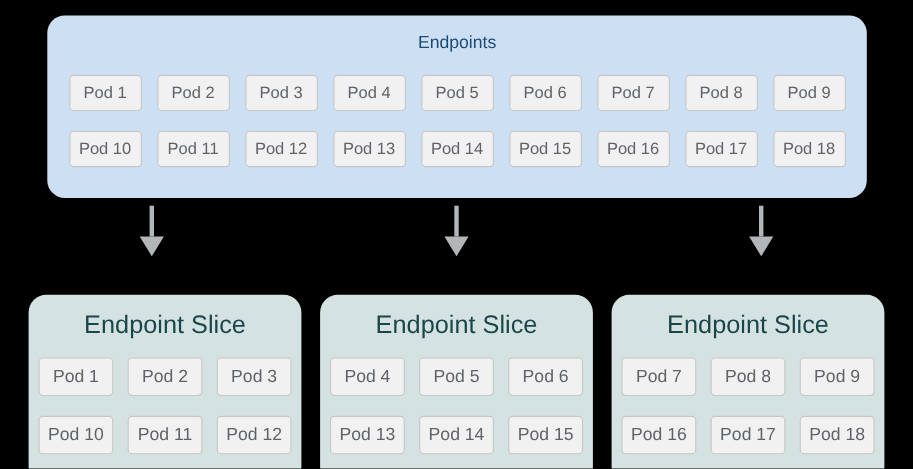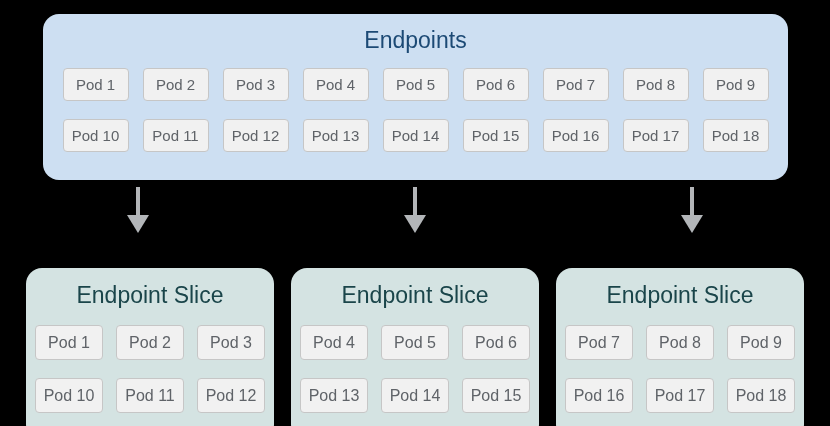--- a/index.html
+++ b/index.html
@@ -27,21 +27,21 @@
   .endpoints-box {
     position: absolute;
     left: 43px; top: 14px;
     width: 745px; height: 166px;
     background: var(--blue);
     border-radius: 16px;
     padding-top: 10px;
   }
   .endpoints-title {
     text-align: center;
-    font-size: 23px;
+    font-size: 16px;
     line-height: 32px;
     font-weight: 500;
     color: var(--navy);
     margin-bottom: 12px;
   }
   .pods-row {
     display: flex;
     justify-content: center;
     gap: 14px;
     margin-bottom: 18px;

